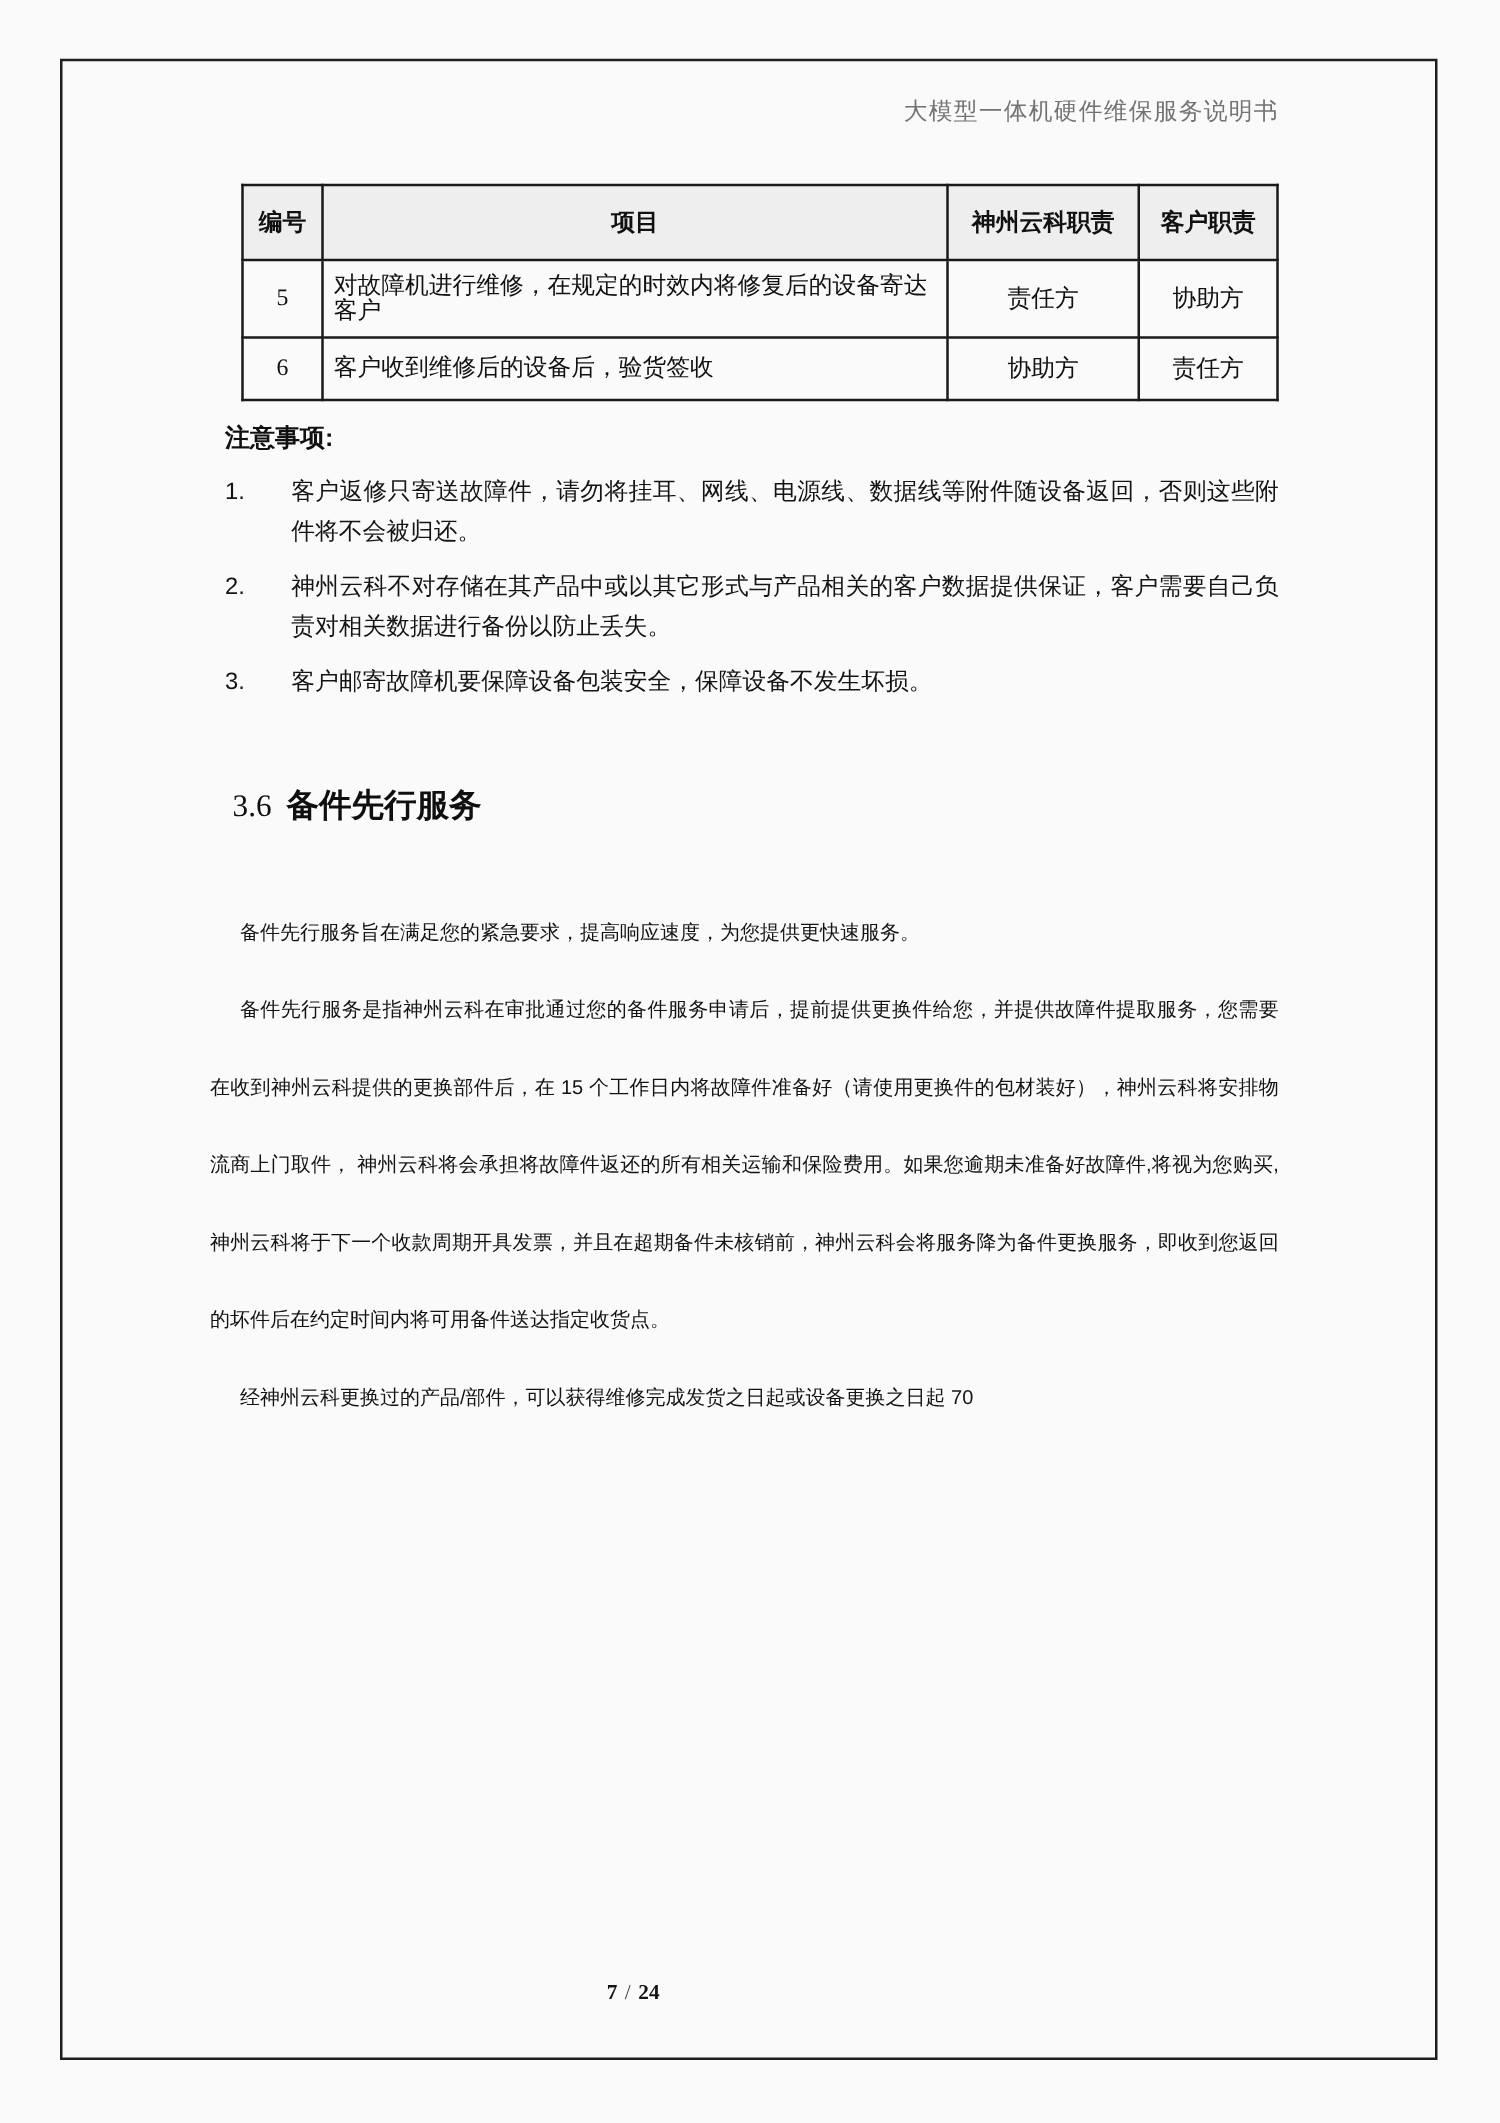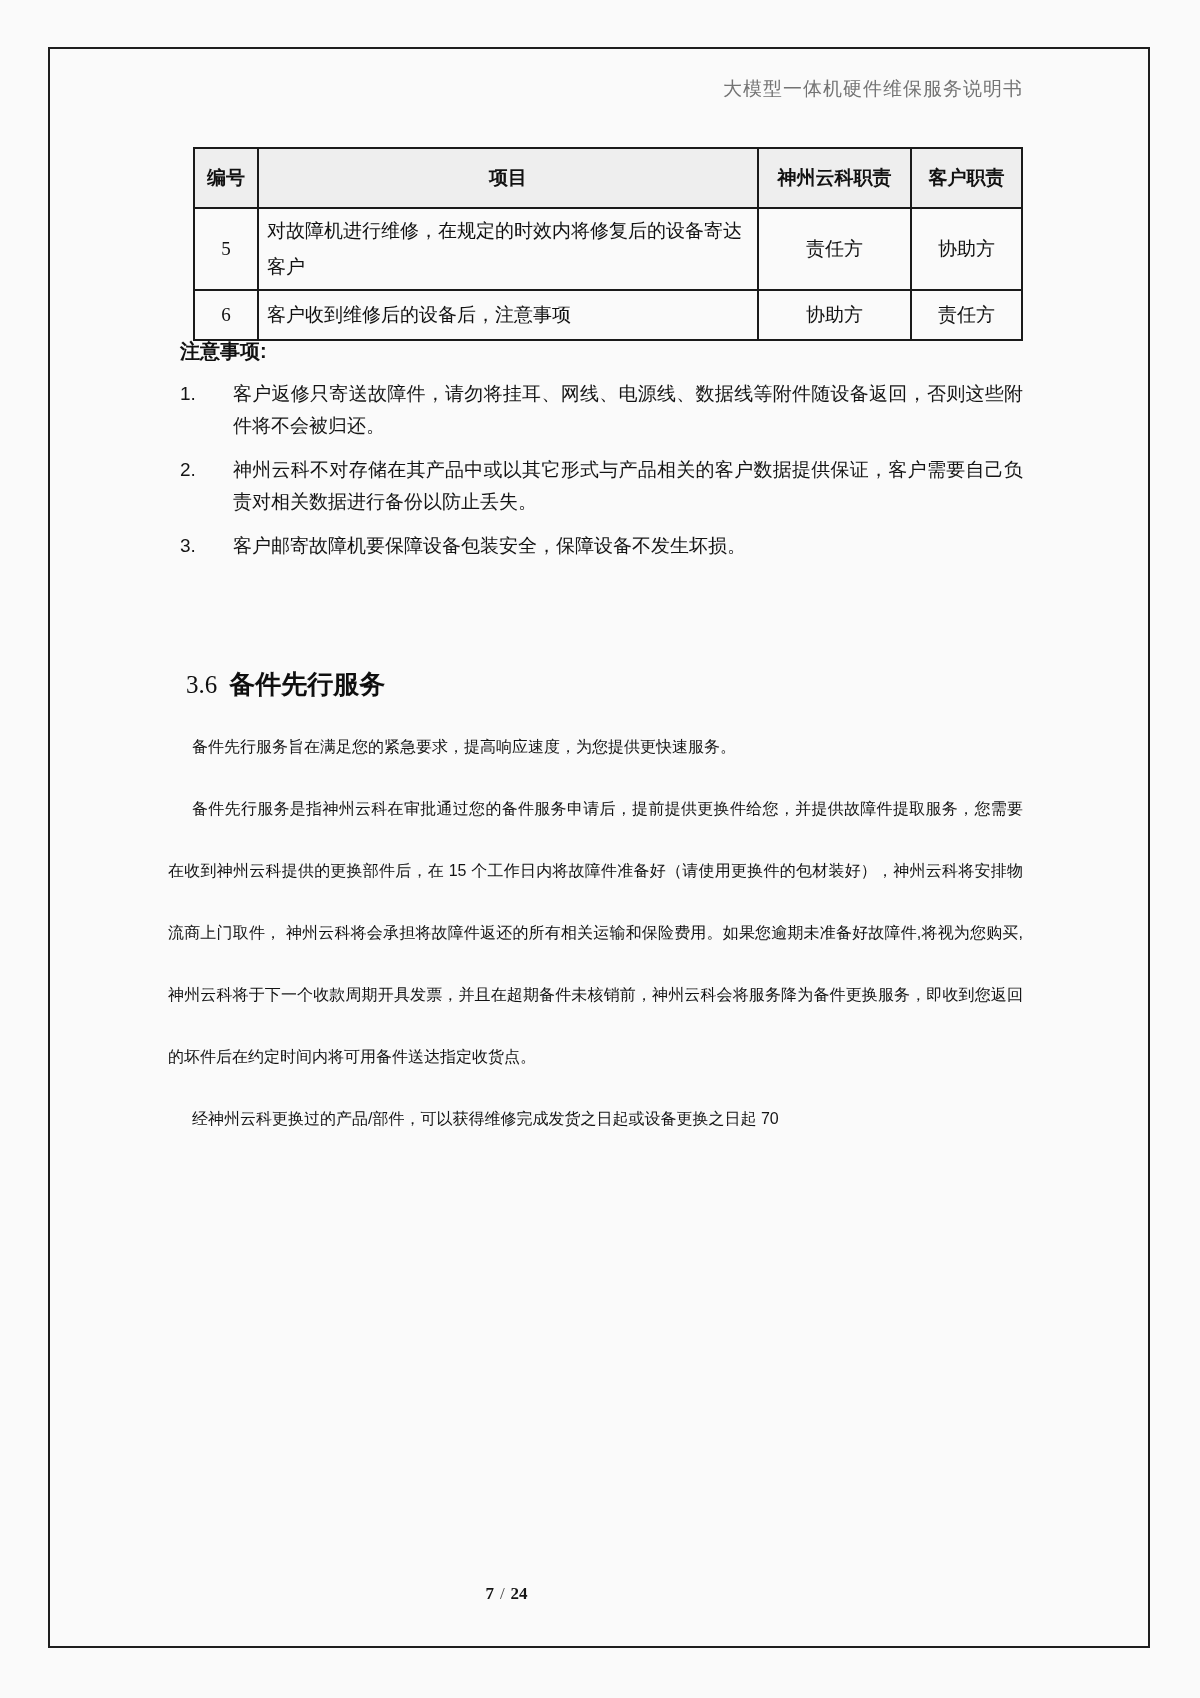--- a/index.html
+++ b/index.html
@@ -46,21 +46,21 @@
     vertical-align: middle;
   }
   .resp-table th {
     background: #eeeeee;
     font-weight: bold;
     height: 50px;
   }
   .resp-table td.cell-item {
     text-align: left;
     padding-right: 14px;
-    line-height: 36px;
+    line-height: 20px;
   }
   .resp-table tr.row-a td { height: 52px; }
   .resp-table tr.row-b td { height: 40px; }
   .notes {
     position: absolute;
     left: 180px; top: 338px;
     width: 843px;
   }
   .notes-title {
     font-family: "Liberation Sans", sans-serif;
@@ -80,21 +80,21 @@
   }
   .note-num {
     flex: 0 0 53px;
   }
   .note-text {
     flex: 1 1 auto;
     text-align: justify;
   }
   .section-heading {
     position: absolute;
-    left: 186px; top: 668px;
+    left: 186px; top: 628px;
     font-size: 25px;
     line-height: 32px;
     white-space: nowrap;
     color: #0f0f0f;
   }
   .section-number {
     font-family: "Liberation Serif", serif;
     font-weight: normal;
   }
   .section-title {
@@ -157,21 +157,21 @@
   </thead>
   <tbody>
     <tr class="row-a">
       <td>5</td>
       <td class="cell-item">对故障机进行维修，在规定的时效内将修复后的设备寄达客户</td>
       <td>责任方</td>
       <td>协助方</td>
     </tr>
     <tr class="row-b">
       <td>6</td>
-      <td class="cell-item">客户收到维修后的设备后，注意事项</td>
+      <td class="cell-item">客户收到维修后的设备后，验货签收</td>
       <td>协助方</td>
       <td>责任方</td>
     </tr>
   </tbody>
 </table>
 
 <div class="notes">
   <div class="notes-title">注意事项:</div>
   <div class="note-item">
     <span class="note-num">1.</span>

